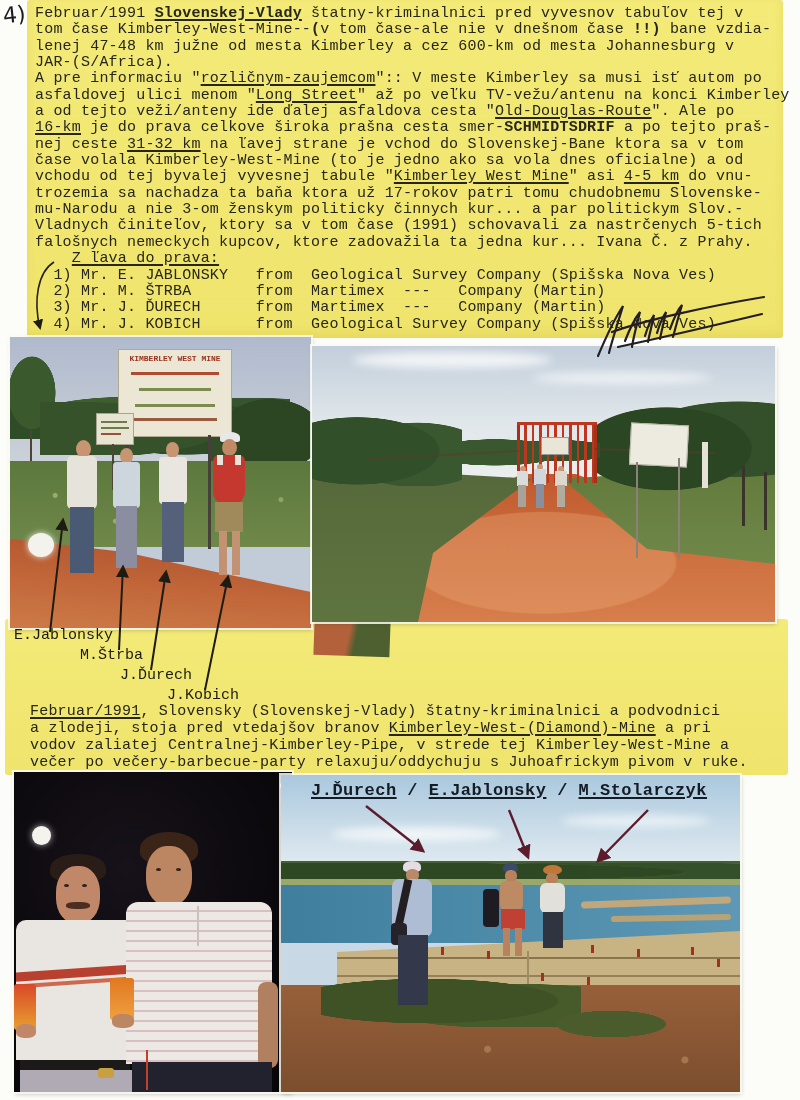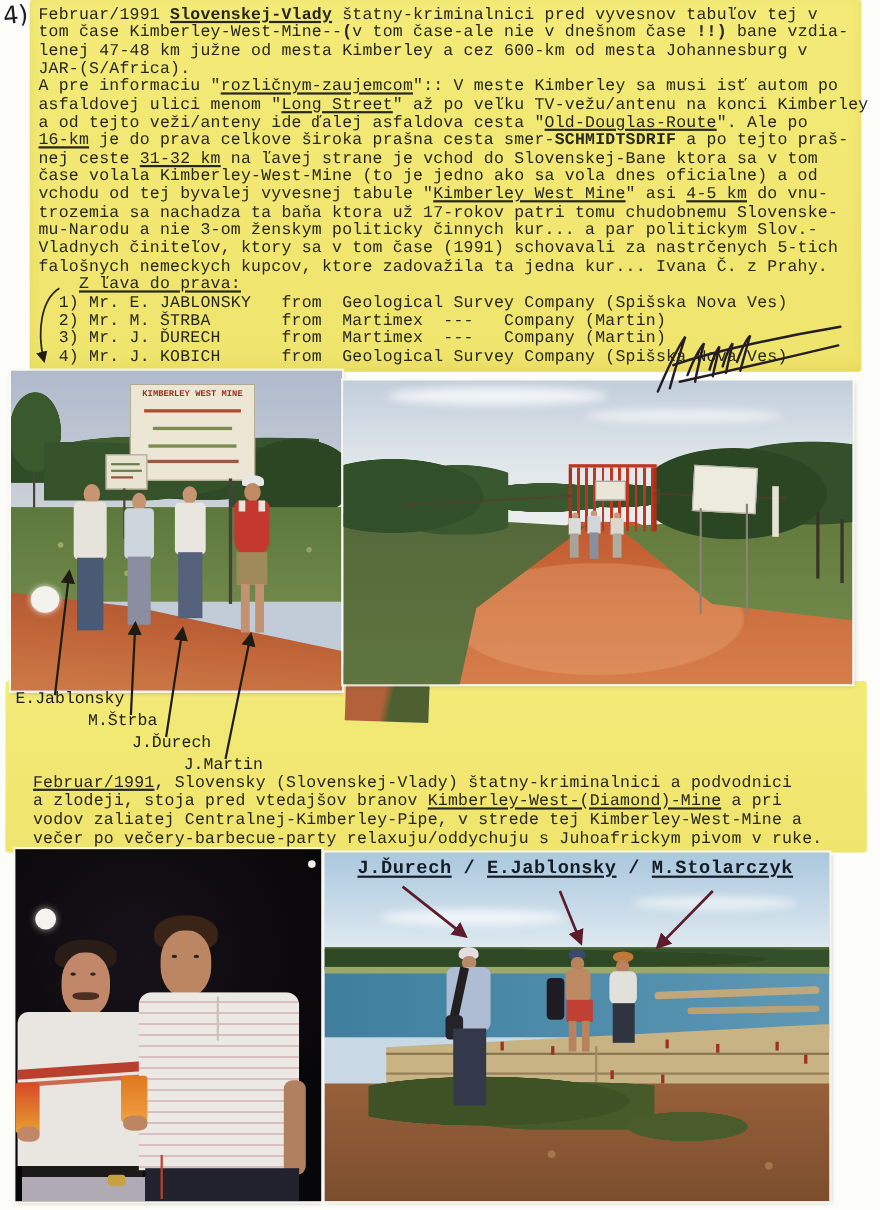--- a/index.html
+++ b/index.html
@@ -19,21 +19,21 @@
   .b{font-weight:bold;}
   .u{text-decoration:underline;text-underline-offset:2px;text-decoration-thickness:1.5px;}
 
   .caption{position:absolute;font-size:15px;color:#1b1b12;white-space:pre;}
 
   .photo{position:absolute;overflow:hidden;z-index:3;
          box-shadow:0 0 0 2px rgba(251,250,243,.85),1px 2px 4px rgba(70,66,50,.35);}
   .photo-tl{left:10px;top:337px;width:301px;height:291px;background:#c2cbd8;}
   .photo-tr{left:312px;top:346px;width:463px;height:276px;background:#ccd6e0;}
   .photo-bl{left:14px;top:772px;width:278px;height:320px;background:radial-gradient(circle at 40% 30%,#17121a,#070608 72%);}
-  .photo-br{left:295px;top:775px;width:459px;height:317px;background:#c8d8e4;}
+  .photo-br{left:281px;top:775px;width:459px;height:317px;background:#c8d8e4;}
   .tr-frag{position:absolute;left:314px;top:620px;width:76px;height:36px;z-index:2;
            background:linear-gradient(100deg,#b2613a 0 45%,#4e6030 55% 100%);transform:rotate(2deg);}
 
   .bl-label{position:absolute;left:14px;top:7px;background:#efe55c;border:2px solid #0a0908;
             padding:3px 9px 4px;font-size:15px;font-weight:bold;color:#0e0c08;letter-spacing:.3px;white-space:pre;}
   .br-label{position:absolute;left:30px;top:6px;font-size:17px;font-weight:bold;color:#141c26;
             letter-spacing:.5px;white-space:pre;}
   .br-label .u{text-decoration-thickness:2px;}
 
   .handnum{position:absolute;left:3px;top:2px;font-family:"DejaVu Sans",sans-serif;font-size:22px;
@@ -152,21 +152,21 @@
     <i style="left:366px;top:112px;width:2px;height:100px;background:#8a8276;"></i>
     <i style="left:390px;top:96px;width:6px;height:46px;background:#e6e2d4;"></i>
     <i style="left:430px;top:120px;width:3px;height:60px;background:#3a332c;"></i>
     <i style="left:452px;top:126px;width:3px;height:58px;background:#3a332c;"></i>
   </div>
   <div class="tr-frag"></div>
 
   <div class="caption z6" style="left:14px;top:627px;">E.Jablonsky</div>
   <div class="caption z6" style="left:80px;top:647px;">M.Štrba</div>
   <div class="caption z6" style="left:120px;top:667px;">J.Ďurech</div>
-  <div class="caption z6" style="left:167px;top:687px;">J.Martin</div>
+  <div class="caption z6" style="left:167px;top:687px;">J.Kobich</div>
 
   <div class="textblock mid-text z5"><div class="tline"><span class="u">Februar/1991</span><span>, Slovensky (Slovenskej-Vlady) štatny-kriminalnici a podvodnici</span></div><div class="tline"><span>a zlodeji, stoja pred vtedajšov branov </span><span class="u">Kimberley-West-(Diamond)-Mine</span><span> a pri</span></div><div class="tline"><span>vodov zaliatej Centralnej-Kimberley-Pipe, v strede tej Kimberley-West-Mine a</span></div><div class="tline"><span>večer po večery-barbecue-party relaxuju/oddychuju s Juhoafrickym pivom v ruke.</span></div></div>
 
   <div class="photo photo-bl">
     <i style="left:18px;top:54px;width:19px;height:19px;border-radius:50%;background:#f5f3ee;box-shadow:0 0 7px rgba(255,255,255,.65);"></i>
     <i style="left:266px;top:10px;width:7px;height:7px;border-radius:50%;background:#f0eee8;"></i>
 
     <i style="left:0;top:80px;width:140px;height:240px;">
       <i style="left:36px;top:2px;width:56px;height:28px;border-radius:50% 50% 35% 35%;background:#2a1c16;"></i>
       <i style="left:42px;top:14px;width:44px;height:58px;border-radius:45%;background:#c08868;"></i>

